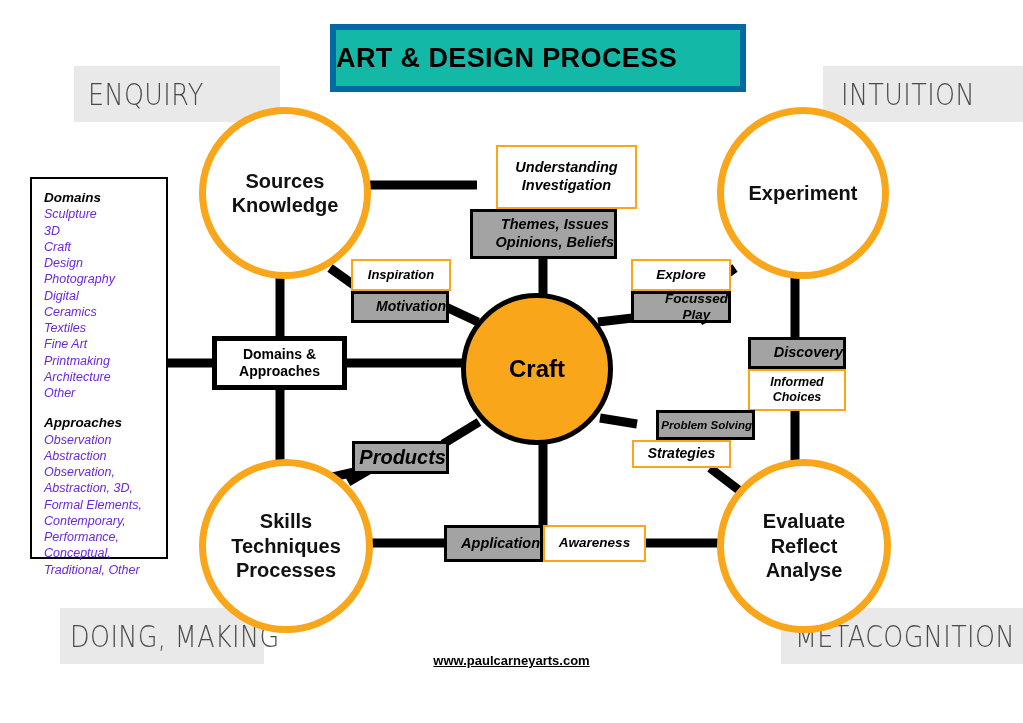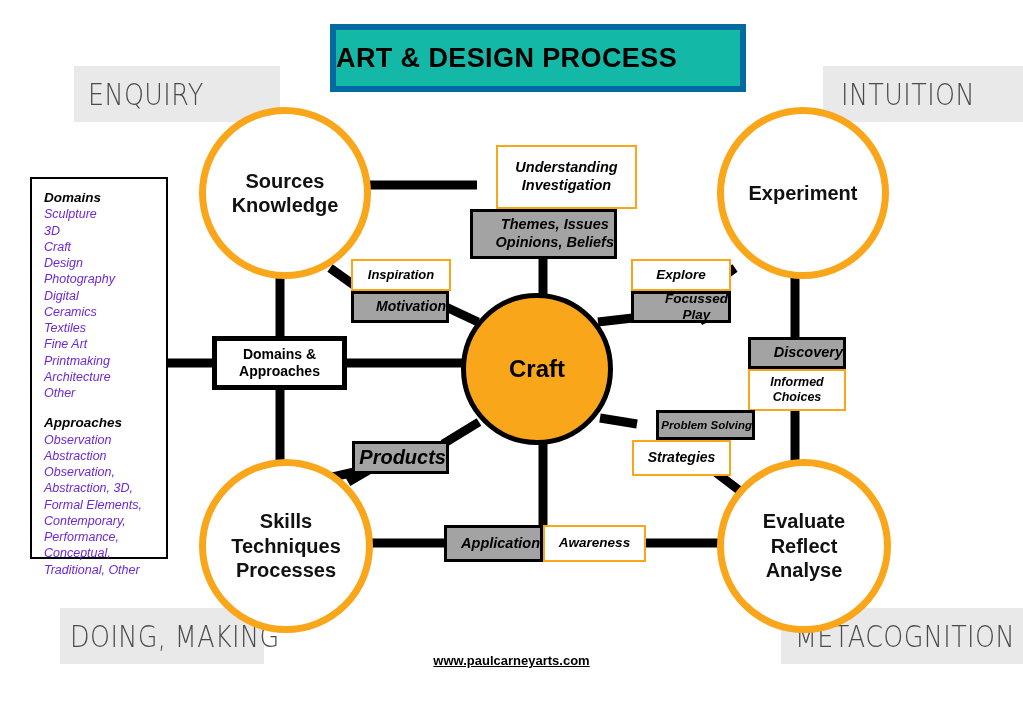--- a/index.html
+++ b/index.html
@@ -194,21 +194,21 @@
 
   #n-discovery     { left: 748px; top: 337px; width: 98px; height: 32px; }
   #n-discovery .txt{ font-size: 14.5px; }
 
   #n-informed      { left: 748px; top: 369px; width: 98px; height: 42px; }
   #n-informed .txt { font-size: 12.5px; }
 
   #n-problem       { left: 632px; top: 410px; width: 99px; height: 30px; margin-left: 24px; }
   #n-problem .txt  { font-size: 11.5px; }
 
-  #n-strategies    { left: 632px; top: 440px; width: 99px; height: 36px; }
+  #n-strategies    { left: 632px; top: 440px; width: 99px; height: 28px; }
   #n-strategies .txt { font-size: 14px; }
 
   #n-products      { left: 352px; top: 441px; width: 97px; height: 33px; }
   #n-products .txt { font-size: 20px; }
 
   #n-application   { left: 444px; top: 525px; width: 99px; height: 37px; }
   #n-application .txt { font-size: 14.5px; }
 
   #n-awareness     { left: 543px; top: 525px; width: 103px; height: 37px; }
   #n-awareness .txt{ font-size: 13.5px; }

